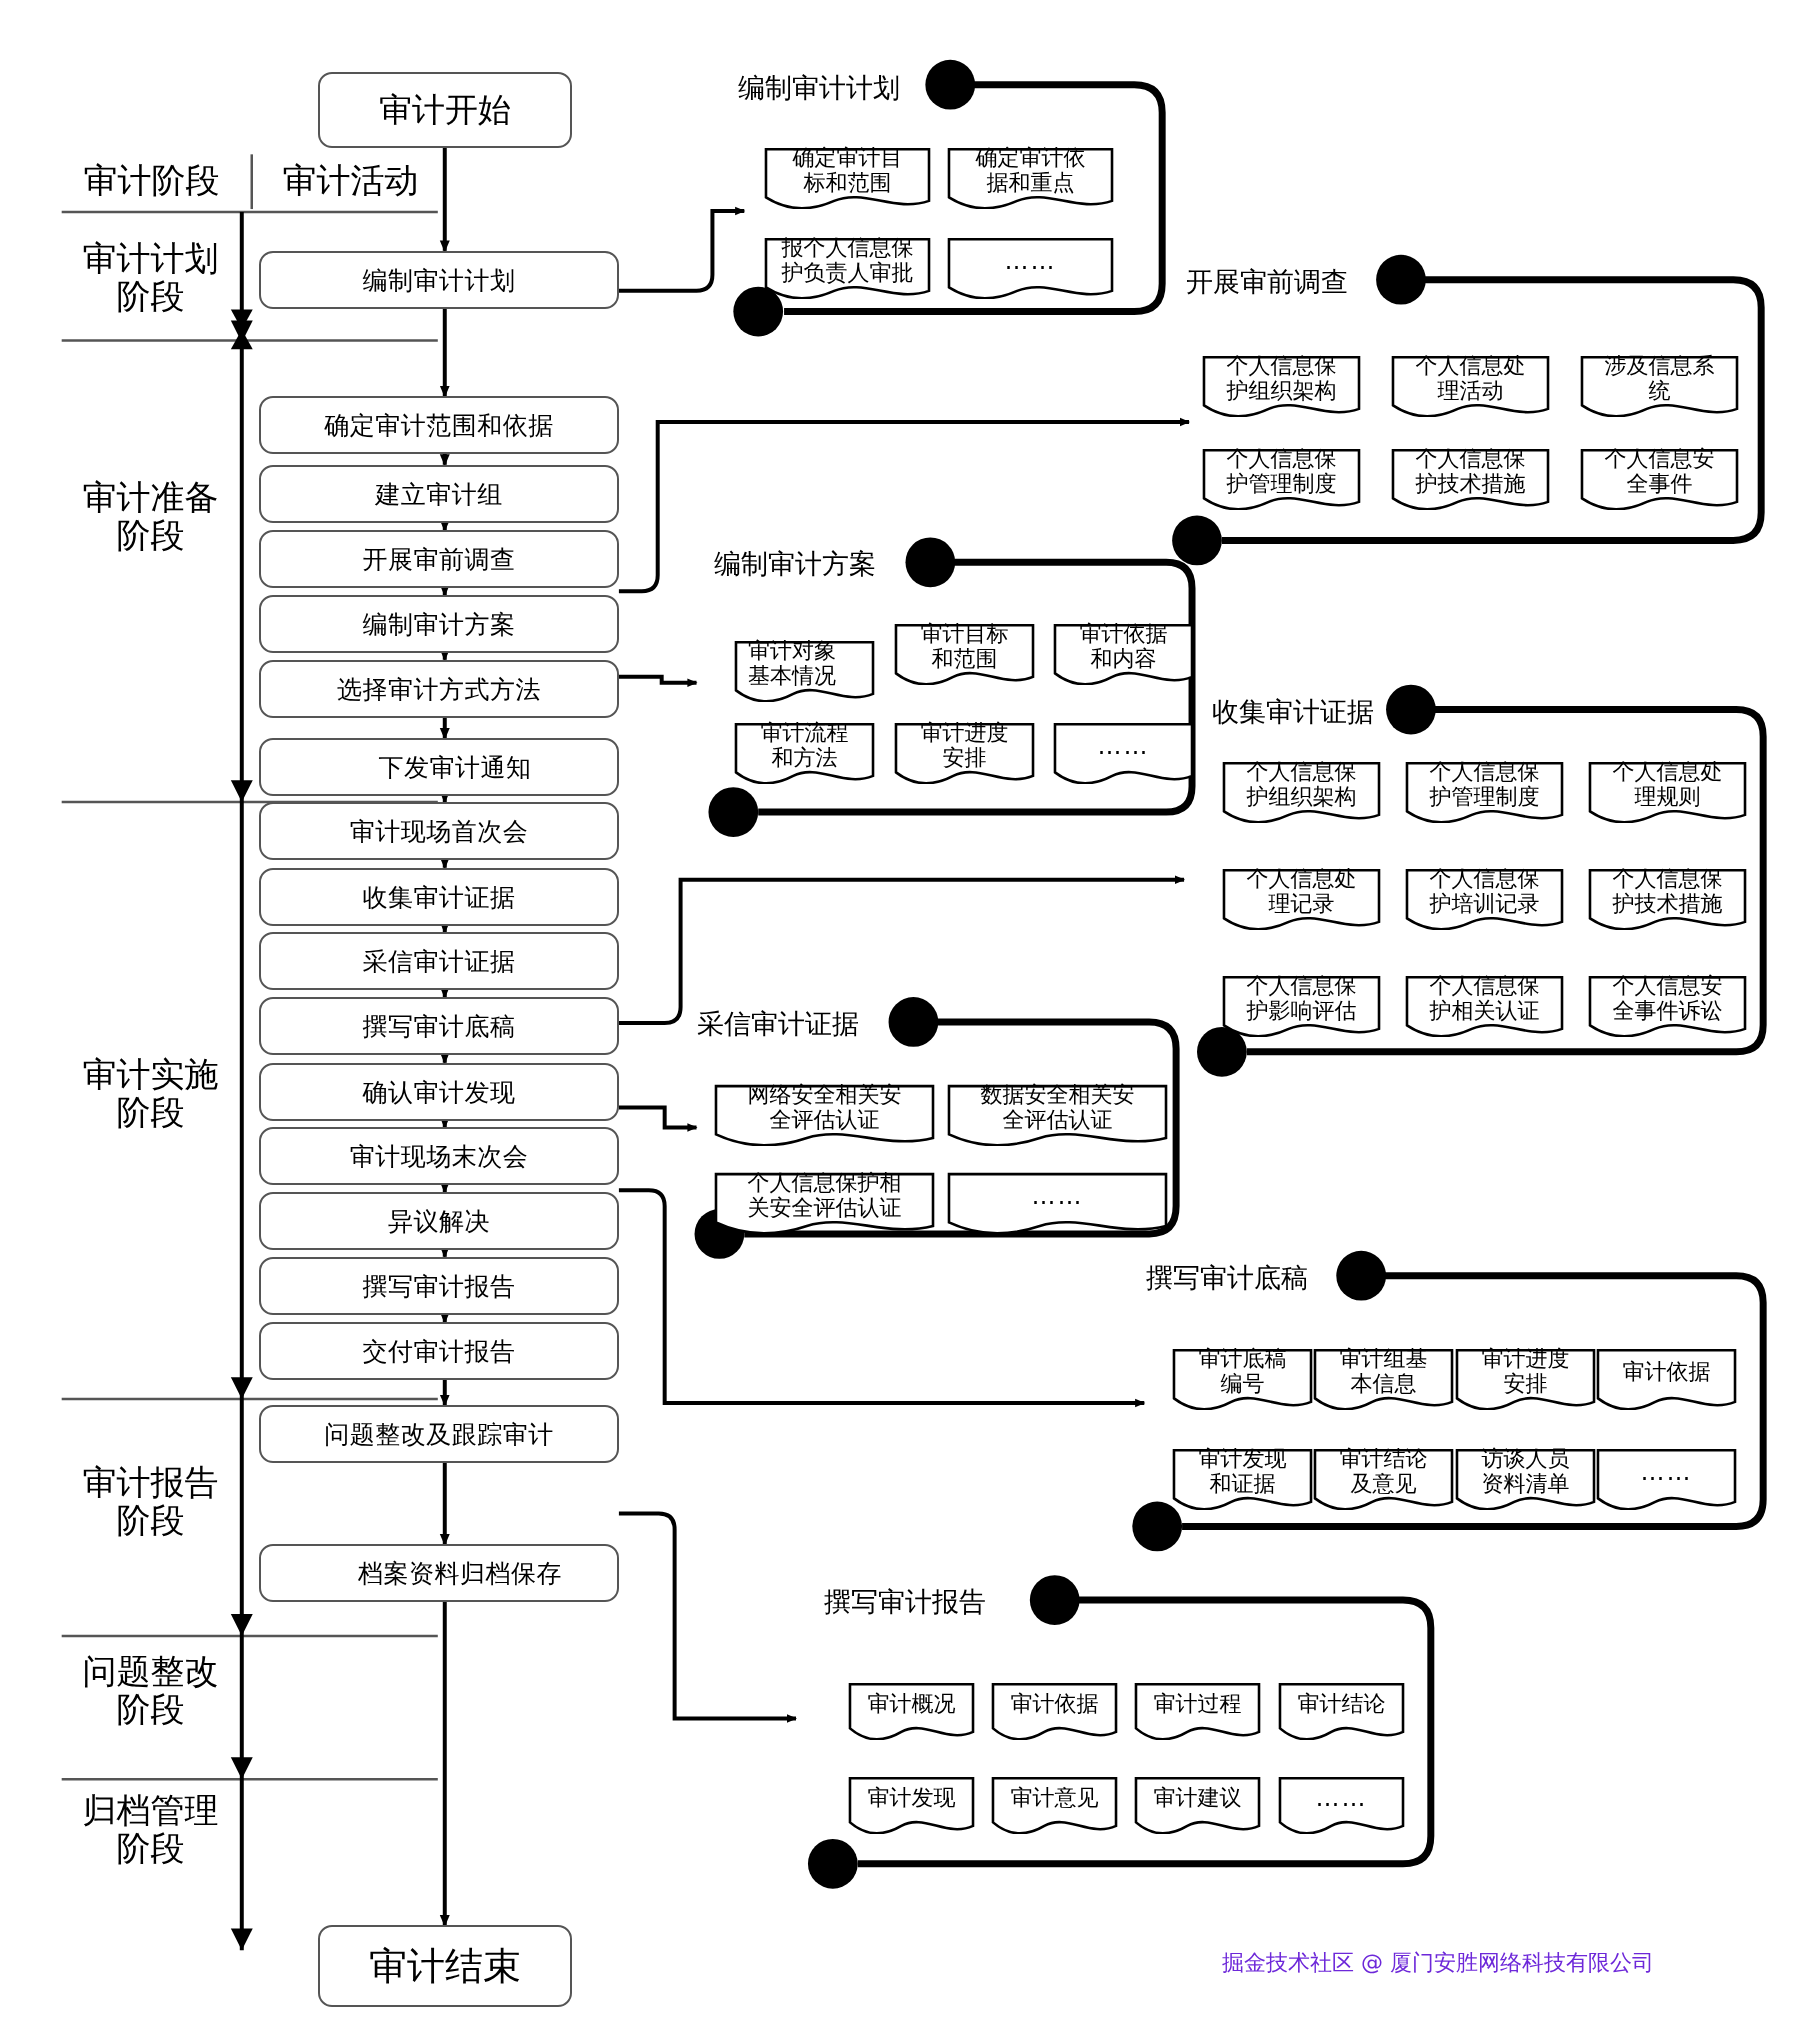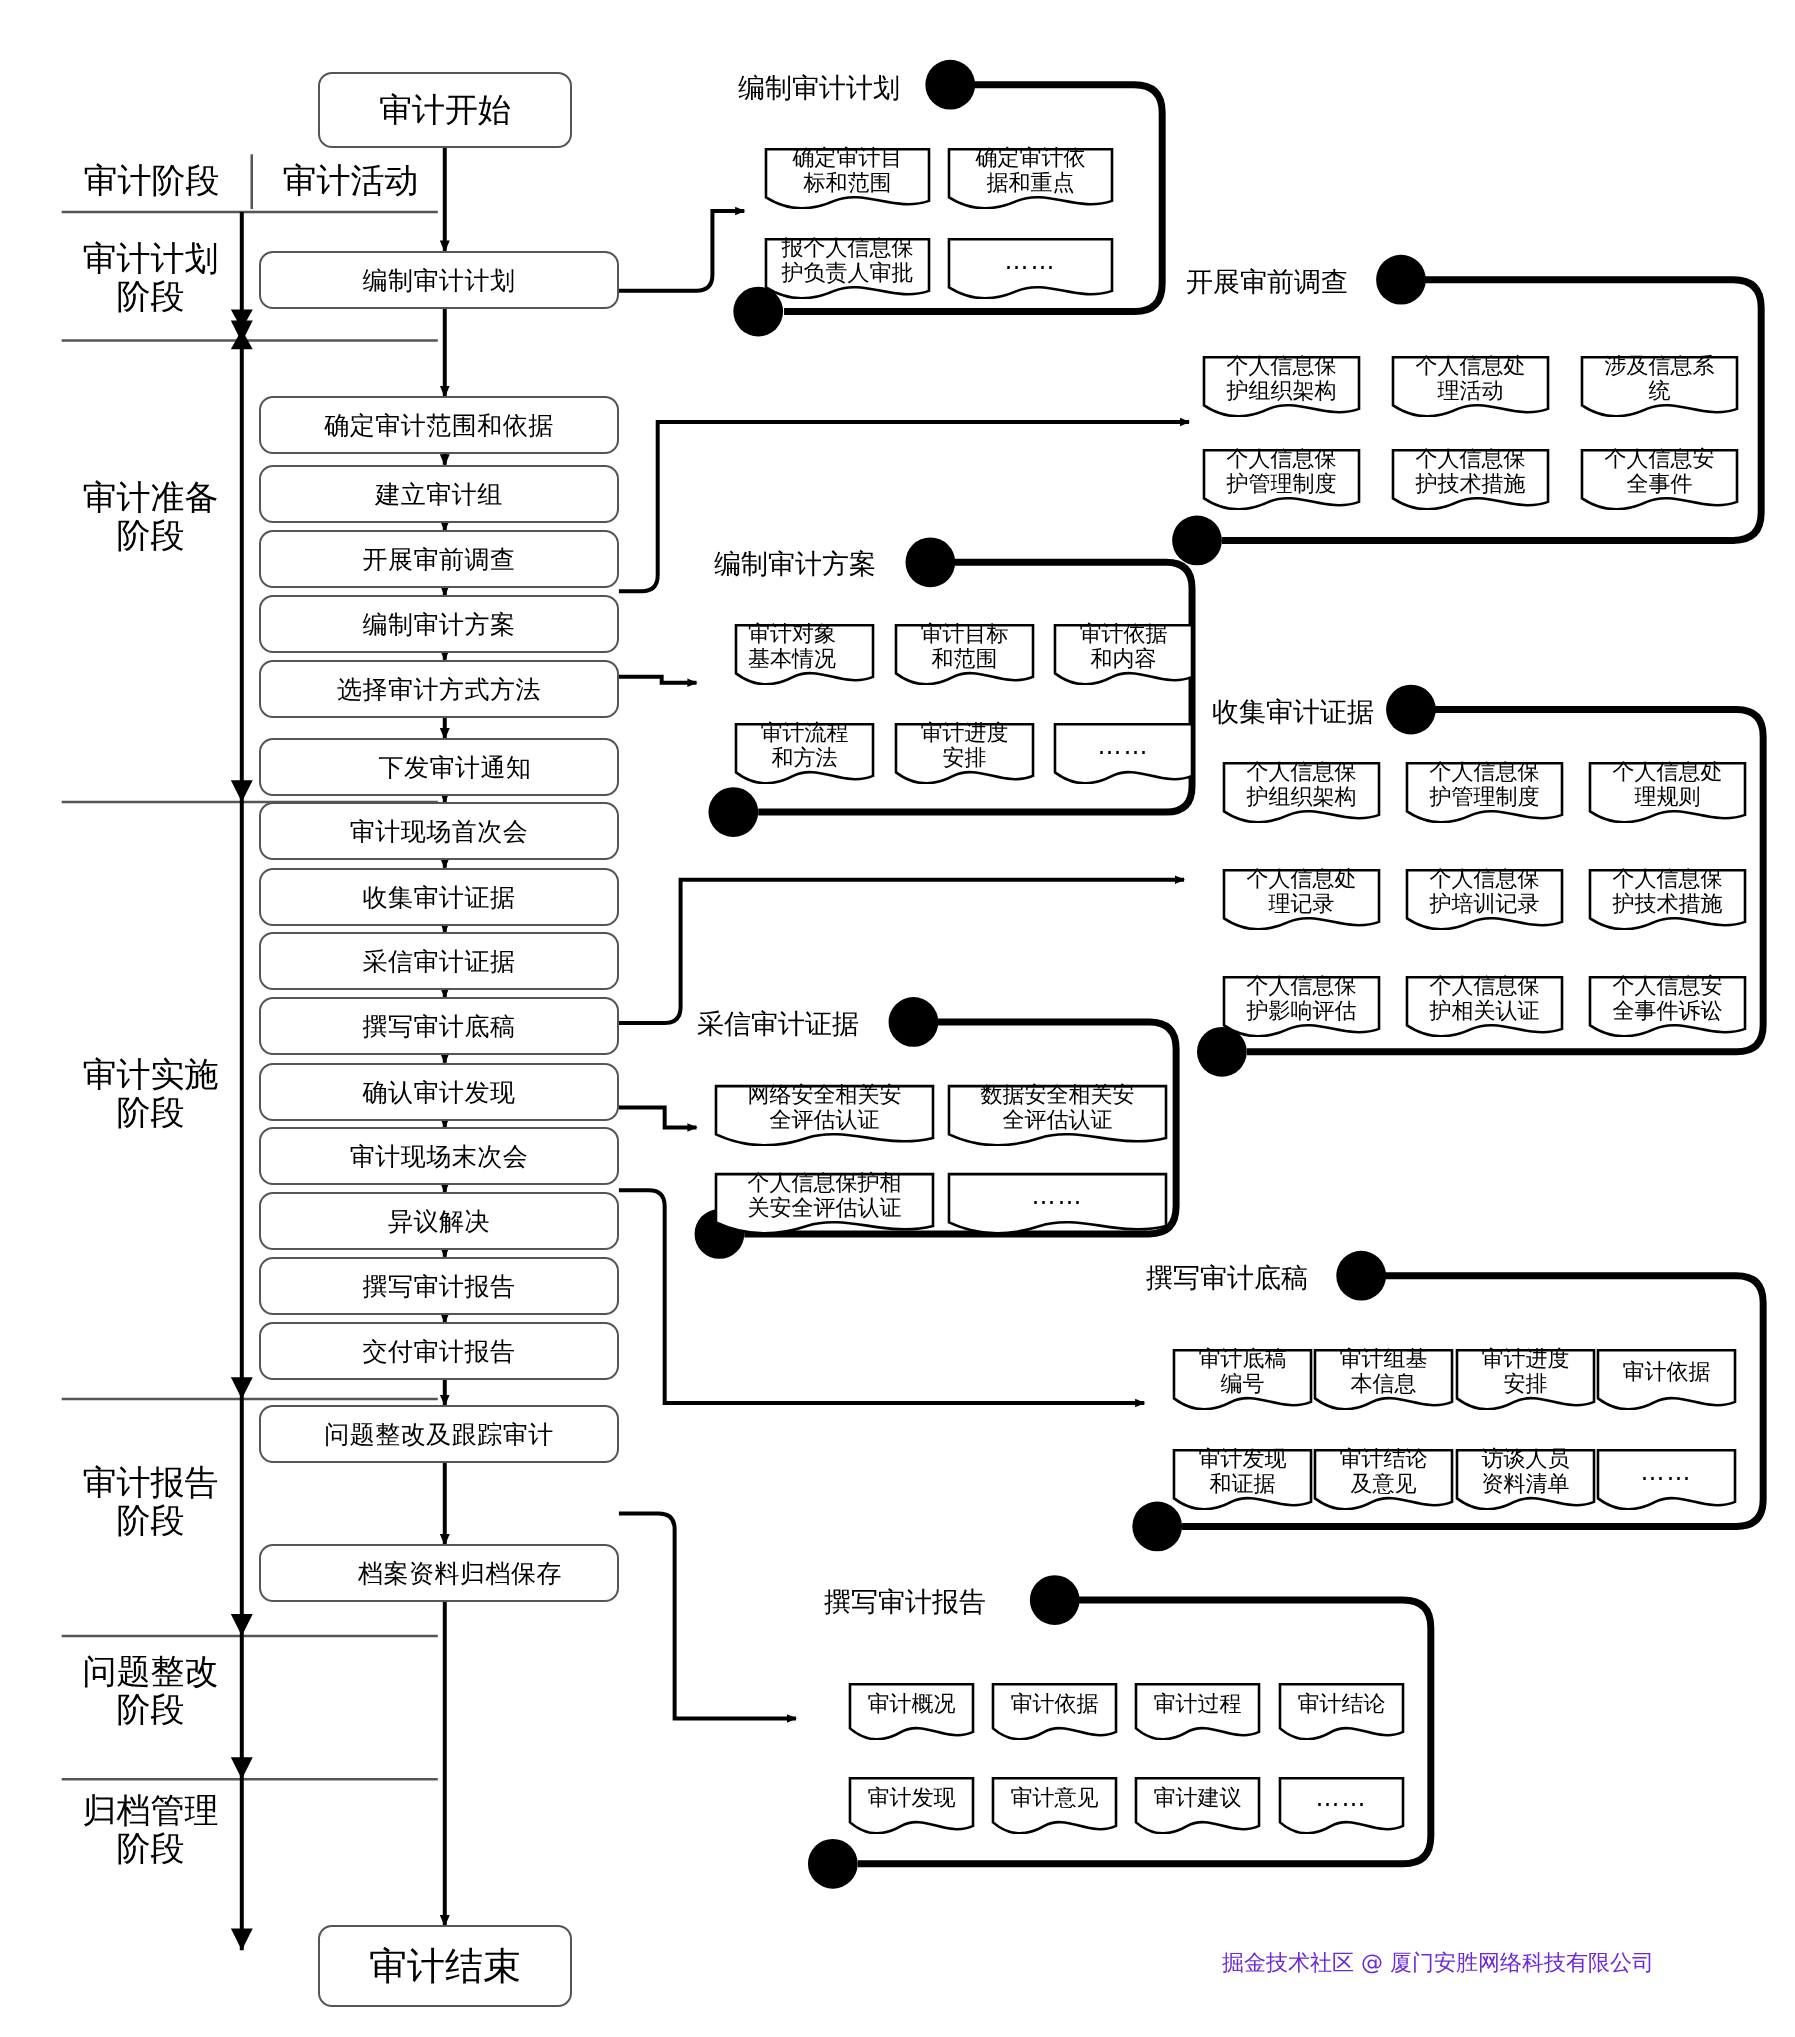--- a/index.html
+++ b/index.html
@@ -260,21 +260,21 @@
 护技术措施</div>
   </div>
   <div class="doc" style="left:1580px;top:448px;width:159px;height:62px;">
       <svg width="159" height="62" viewBox="0 0 160 62" style="position: absolute; left: 0px; top: 0px;">
         <path d="M2,2 H158 V54 C124.80000000000001,65.9 96,41.4 67.2,54 C41.6,65.9 20.8,63.1 2,50.5 Z" fill="#ffffff" stroke="#000000" stroke-width="2.6"></path>
       </svg>
     <div class="txt" style="height: 46px; top: 1px;">个人信息安
 全事件</div>
   </div>
 
-  <div class="doc" style="left:734px;top:623px;width:116px;height:62px;">
+  <div class="doc" style="left:734px;top:640px;width:116px;height:62px;">
       <svg width="141" height="62" viewBox="0 0 142 62" style="position: absolute; left: 0px; top: 0px;">
         <path d="M2,2 H140 V54 C110.76,65.9 85.2,41.4 59.64,54 C36.92,65.9 18.46,63.1 2,50.5 Z" fill="#ffffff" stroke="#000000" stroke-width="2.6"></path>
       </svg>
     <div class="txt" style="height: 46px; top: 1px;">审计对象
 基本情况</div>
   </div>
   <div class="doc" style="left:894px;top:623px;width:141px;height:62px;padding-left:8px;">
       <svg width="141" height="62" viewBox="0 0 142 62" style="position: absolute; left: 0px; top: 0px;">
         <path d="M2,2 H140 V54 C110.76,65.9 85.2,41.4 59.64,54 C36.92,65.9 18.46,63.1 2,50.5 Z" fill="#ffffff" stroke="#000000" stroke-width="2.6"></path>
       </svg>

